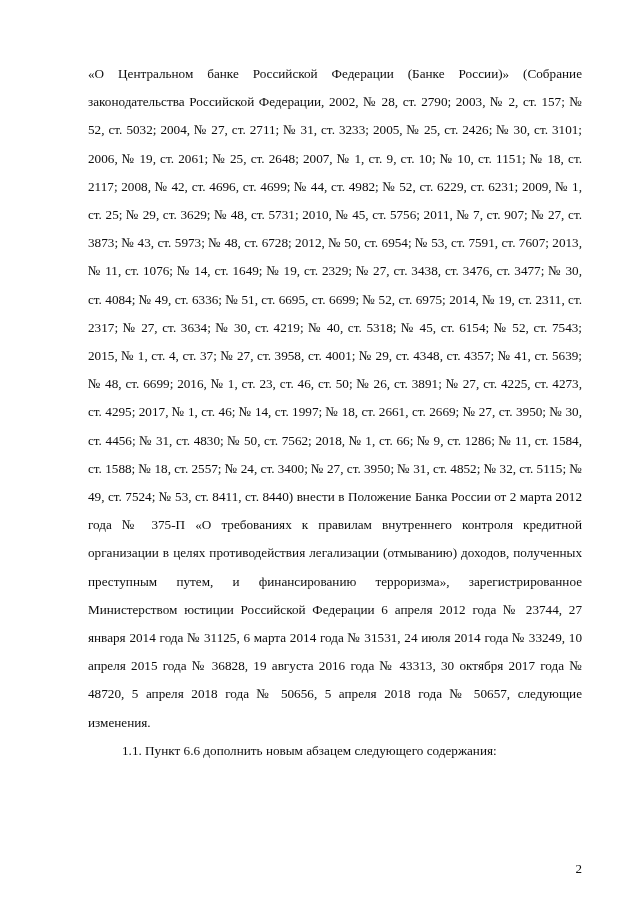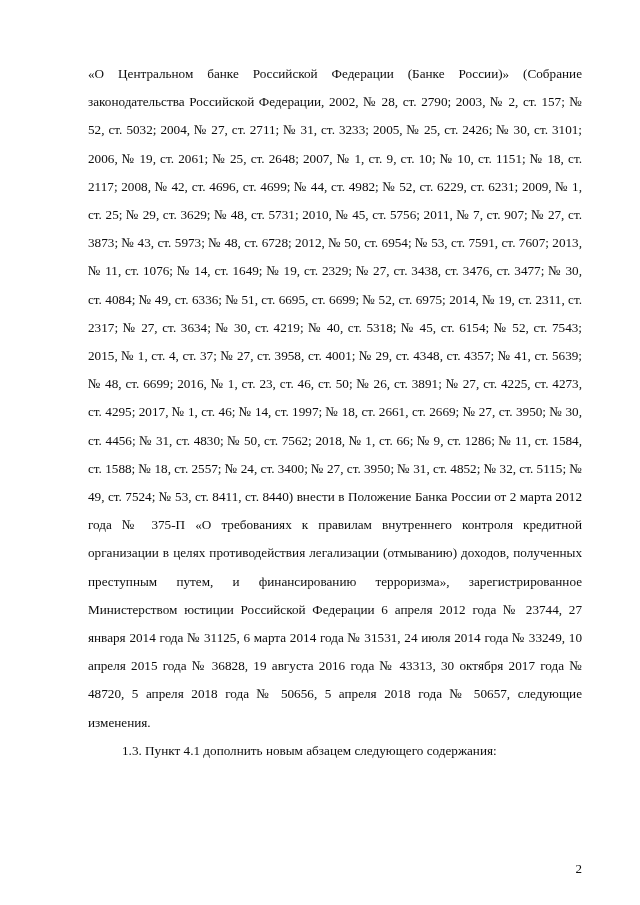--- a/index.html
+++ b/index.html
@@ -47,16 +47,16 @@
     line-height: 1;
     font-family: "Liberation Serif", "DejaVu Serif", serif;
   }
 </style>
 </head>
 <body>
 
 <div class="page">
   <div class="body-text">
     <p class="para cont">«О Центральном банке Российской Федерации (Банке России)» (Собрание законодательства Российской Федерации, 2002, № 28, ст. 2790; 2003, № 2, ст. 157; № 52, ст. 5032; 2004, № 27, ст. 2711; № 31, ст. 3233; 2005, № 25, ст. 2426; № 30, ст. 3101; 2006, № 19, ст. 2061; № 25, ст. 2648; 2007, № 1, ст. 9, ст. 10; № 10, ст. 1151; № 18, ст. 2117; 2008, № 42, ст. 4696, ст. 4699; № 44, ст. 4982; № 52, ст. 6229, ст. 6231; 2009, № 1, ст. 25; № 29, ст. 3629; № 48, ст. 5731; 2010, № 45, ст. 5756; 2011, № 7, ст. 907; № 27, ст. 3873; № 43, ст. 5973; № 48, ст. 6728; 2012, № 50, ст. 6954; № 53, ст. 7591, ст. 7607; 2013, № 11, ст. 1076; № 14, ст. 1649; № 19, ст. 2329; № 27, ст. 3438, ст. 3476, ст. 3477; № 30, ст. 4084; № 49, ст. 6336; № 51, ст. 6695, ст. 6699; № 52, ст. 6975; 2014, № 19, ст. 2311, ст. 2317; № 27, ст. 3634; № 30, ст. 4219; № 40, ст. 5318; № 45, ст. 6154; № 52, ст. 7543; 2015, № 1, ст. 4, ст. 37; № 27, ст. 3958, ст. 4001; № 29, ст. 4348, ст. 4357; № 41, ст. 5639; № 48, ст. 6699; 2016, № 1, ст. 23, ст. 46, ст. 50; № 26, ст. 3891; № 27, ст. 4225, ст. 4273, ст. 4295; 2017, № 1, ст. 46; № 14, ст. 1997; № 18, ст. 2661, ст. 2669; № 27, ст. 3950; № 30, ст. 4456; № 31, ст. 4830; № 50, ст. 7562; 2018, № 1, ст. 66; № 9, ст. 1286; № 11, ст. 1584, ст. 1588; № 18, ст. 2557; № 24, ст. 3400; № 27, ст. 3950; № 31, ст. 4852; № 32, ст. 5115; № 49, ст. 7524; № 53, ст. 8411, ст. 8440) внести в Положение Банка России от 2 марта 2012 года № 375-П «О требованиях к правилам внутреннего контроля кредитной организации в целях противодействия легализации (отмыванию) доходов, полученных преступным путем, и финансированию терроризма», зарегистрированное Министерством юстиции Российской Федерации 6 апреля 2012 года № 23744, 27 января 2014 года № 31125, 6 марта 2014 года № 31531, 24 июля 2014 года № 33249, 10 апреля 2015 года № 36828, 19 августа 2016 года № 43313, 30 октября 2017 года № 48720, 5 апреля 2018 года № 50656, 5 апреля 2018 года № 50657, следующие изменения.</p>
-    <p class="para indent">1.3. Пункт 4.1 дополнить новым абзацем следующего содержания:</p>
+    <p class="para indent">1.1. Пункт 6.6 дополнить новым абзацем следующего содержания:</p>
   </div>
   <div class="page-number">2</div>
 </div>
 
 </body></html>

